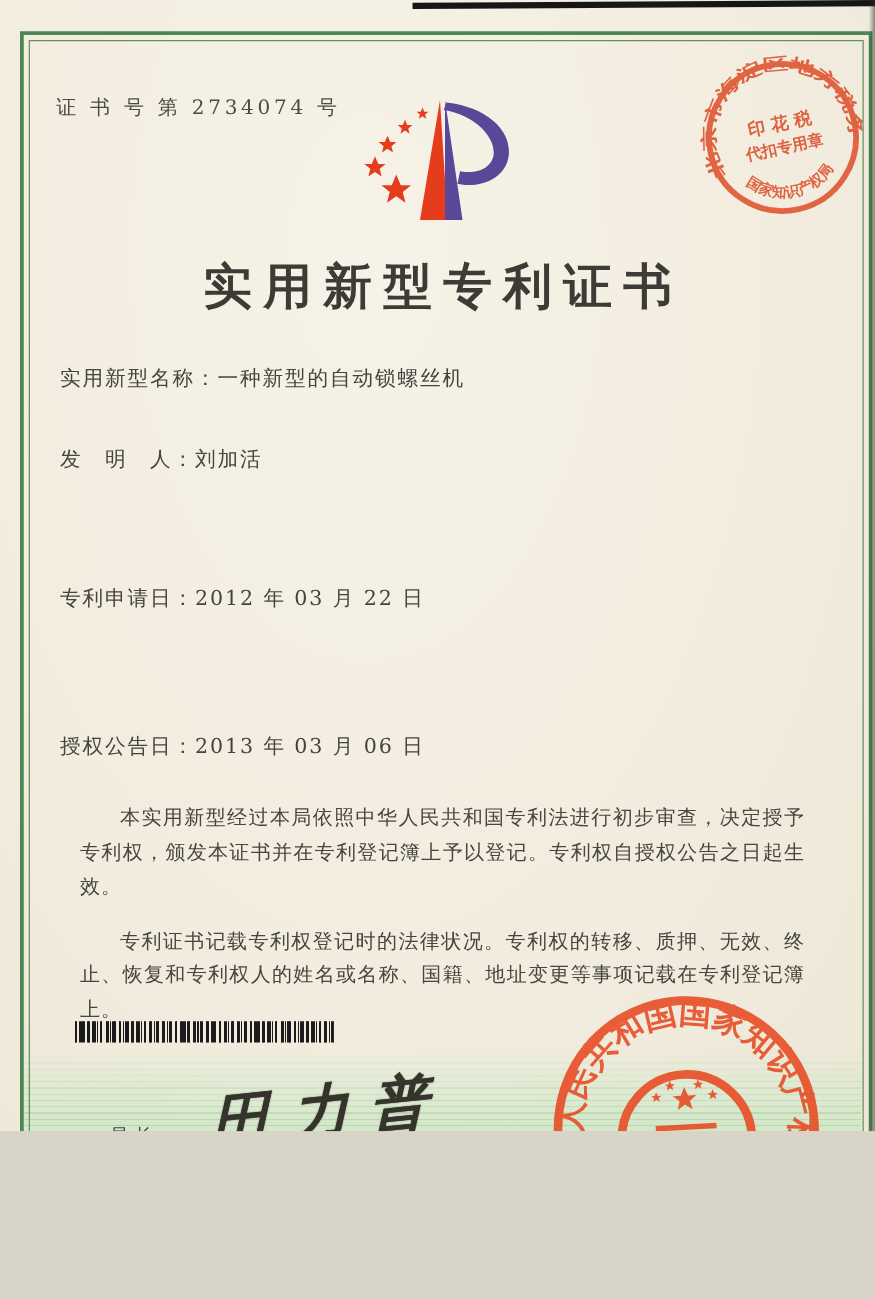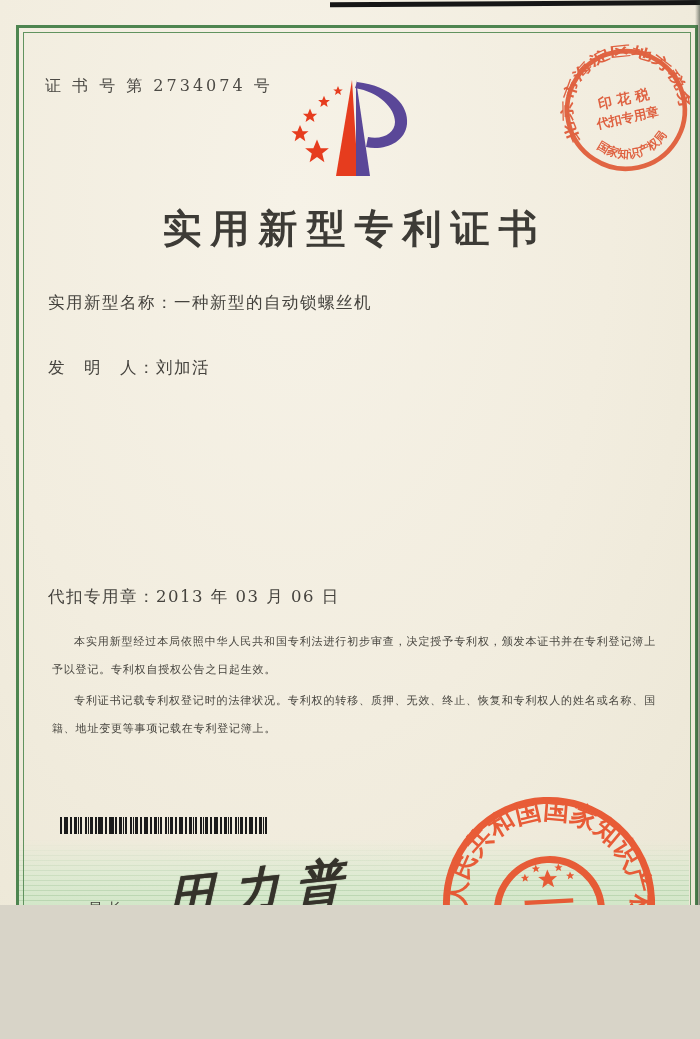--- a/index.html
+++ b/index.html
@@ -42,21 +42,21 @@
   }
   
   .cert-no{position:absolute; left:45px; top:76px; font-size:16px;
     letter-spacing:3px; color:#4c4a45; z-index:3;}
   .title{position:absolute; left:0; top:182px; width:700px; text-align:center;
     font-size:39px; font-weight:700; letter-spacing:9px; padding-left:9px;
     box-sizing:border-box; color:#3d3b36; z-index:3;margin-top:20px;}
   .field{position:absolute; left:48px; font-size:16.5px; letter-spacing:1.5px;
     color:#45433e; z-index:3; white-space:nowrap;}
   .paras{position:absolute; left:48px; top:624px; width:612px; z-index:3;}
-  .paras p{margin:4px; font-size:11px; line-height:27.5px; text-align:justify;
+  .paras p{margin:16px; font-size:16px; line-height:27.5px; text-align:justify;
     text-indent:2em; letter-spacing:0.8px; color:#47453f;}
   .redact{display:inline-block; width:308px; height:19px; vertical-align:-4px;
     border-radius:3px; filter:blur(2.5px);
     background:linear-gradient(90deg,#dedcd5 0%,#edebe4 25%,#d7d5cf 50%,#e9e7e0 75%,#dbd9d2 100%);}
   .barcode{position:absolute; left:60px; top:817px; width:207px; height:17px; z-index:3;
     background:
       repeating-linear-gradient(90deg,#1b1b1b 0 2px, rgba(0,0,0,0) 2px 5px),
       repeating-linear-gradient(90deg,#1b1b1b 0 1px, rgba(0,0,0,0) 1px 3.5px);}
   .director{position:absolute; left:88px; top:900px; font-size:14px;
     letter-spacing:6px; color:#3f3d37; z-index:3;}
@@ -117,22 +117,25 @@
   </svg>
 
   <div class="title">实用新型专利证书</div>
 
   <div class="field" style="top:357px">
     <span>发　明　人：</span><span>刘加活</span>
   </div>
   <div class="field" style="top:292px">
     <span>实用新型名称：</span><span>一种新型的自动锁螺丝机</span>
   </div>
+  <div class="field" style="top:468px">
+    <span>专利申请日：</span><span>2012 年 03 月 22 日</span>
+  </div>
   <div class="field" style="top:586px">
-    <span>代扣专用章：</span><span>2013 年 03 月 06 日</span>
+    <span>授权公告日：</span><span>2013 年 03 月 06 日</span>
   </div>
 
   <div class="paras">
     <p>本实用新型经过本局依照中华人民共和国专利法进行初步审查，决定授予专利权，颁发本证书并在专利登记簿上予以登记。专利权自授权公告之日起生效。</p>
     <p>专利证书记载专利权登记时的法律状况。专利权的转移、质押、无效、终止、恢复和专利权人的姓名或名称、国籍、地址变更等事项记载在专利登记簿上。</p>
   </div>
 
   <div class="barcode"></div>
 
   <div class="director">局长</div>

